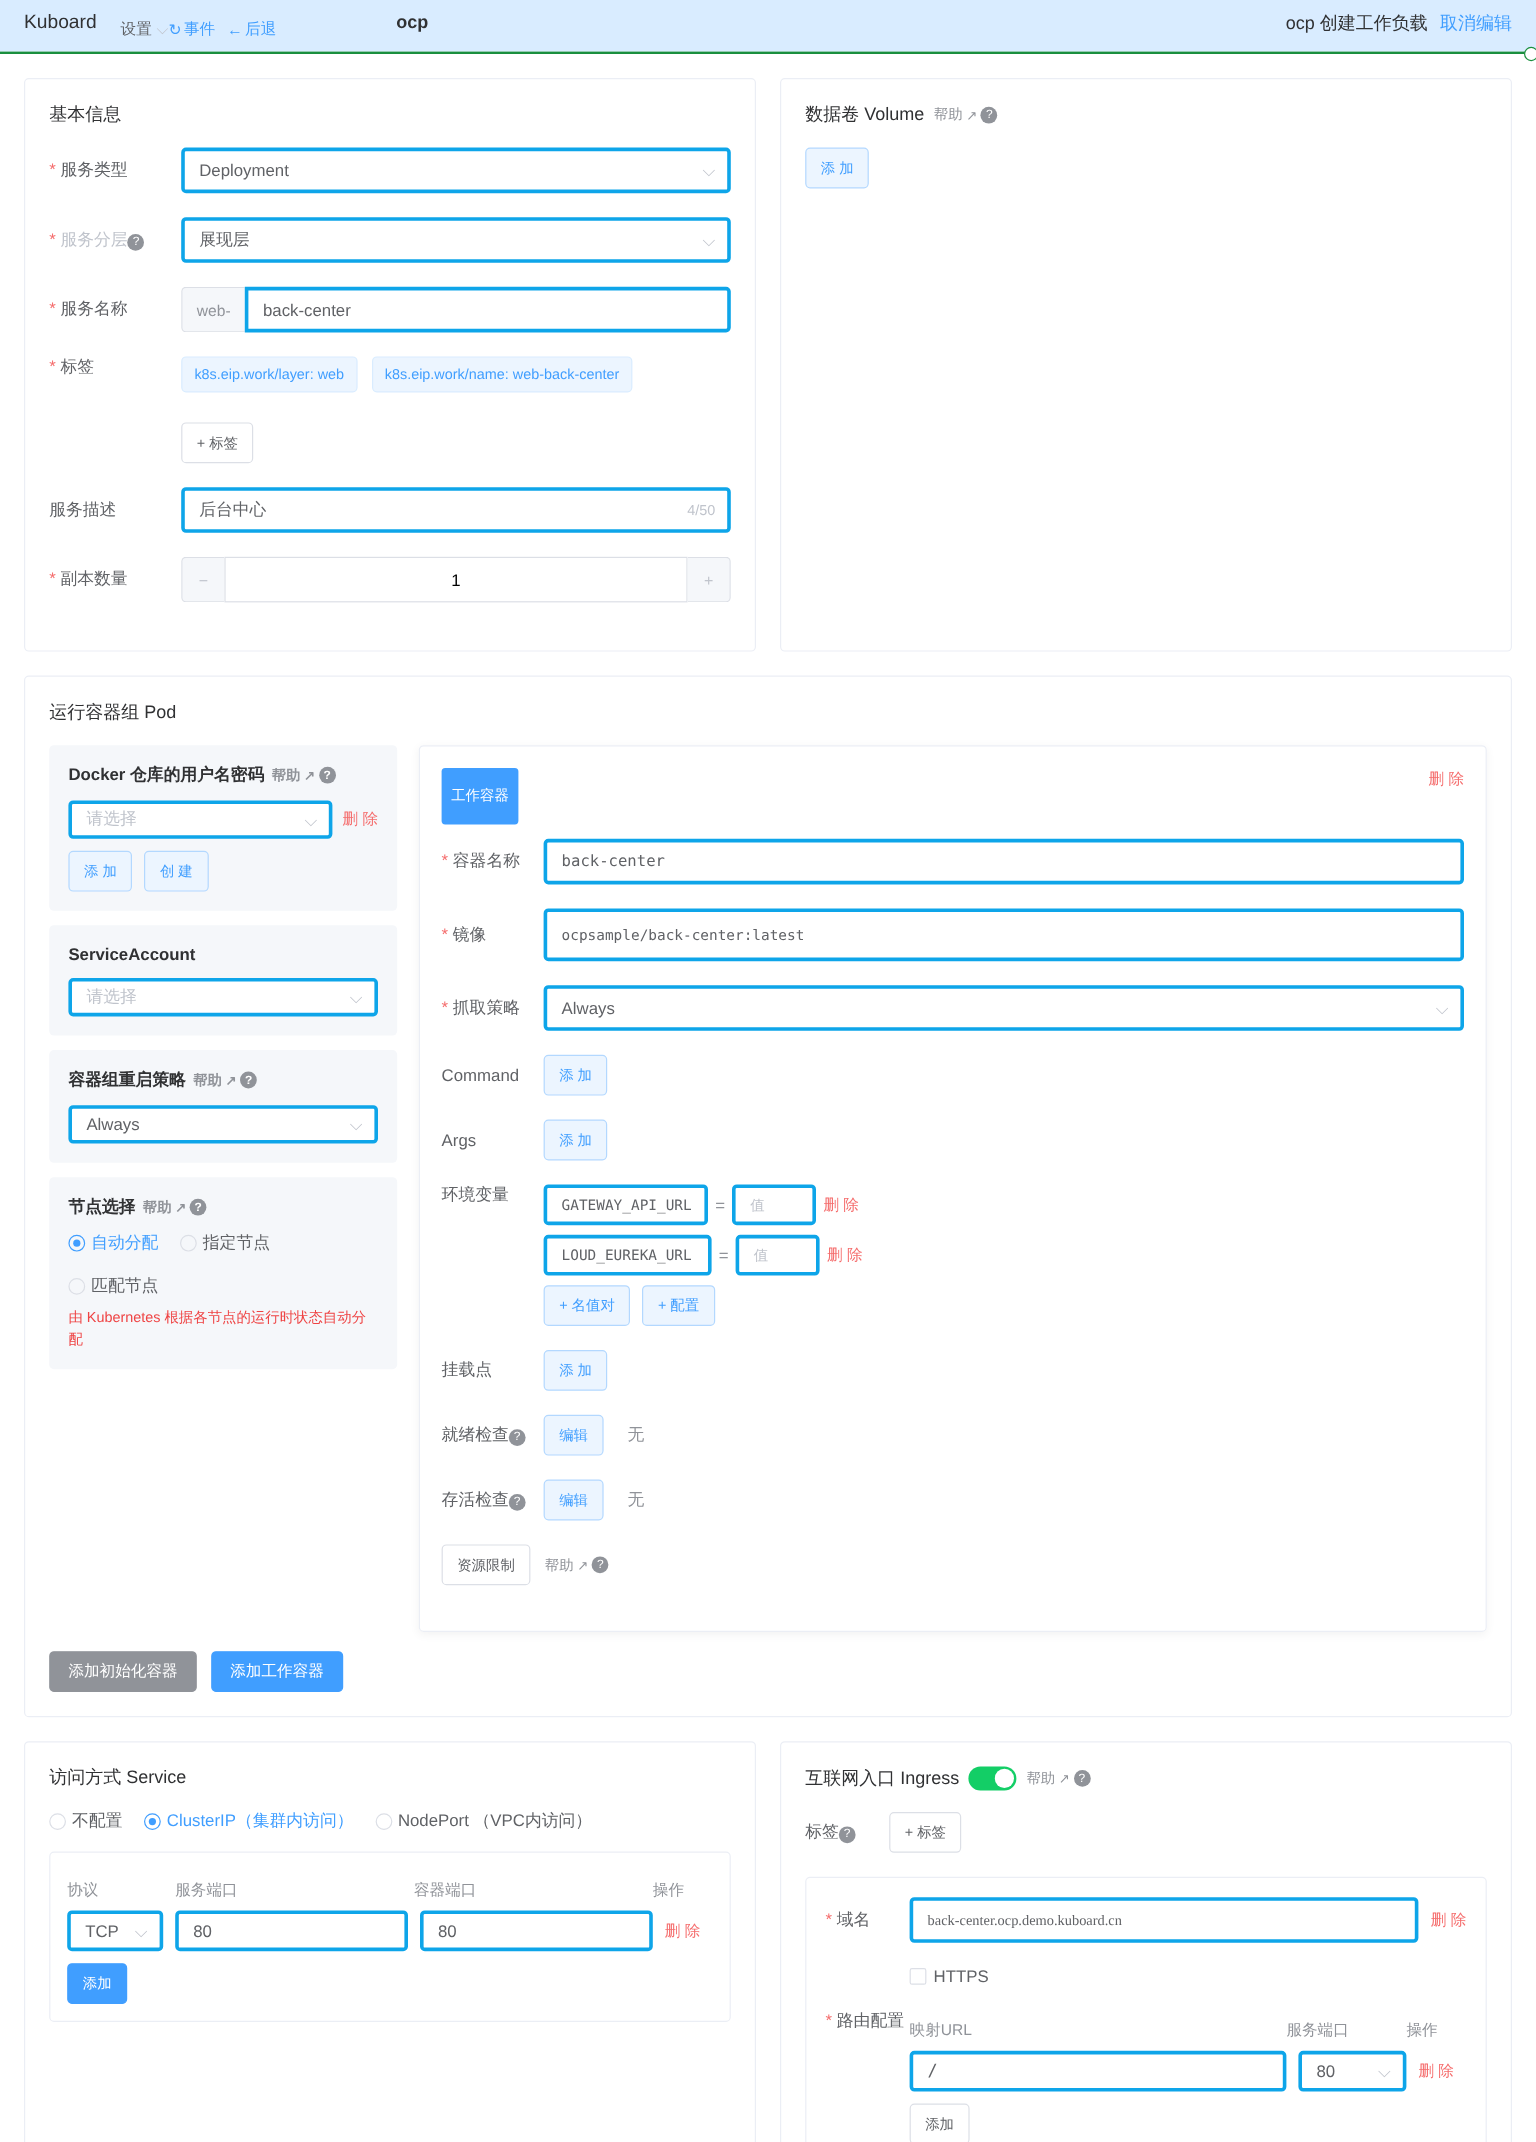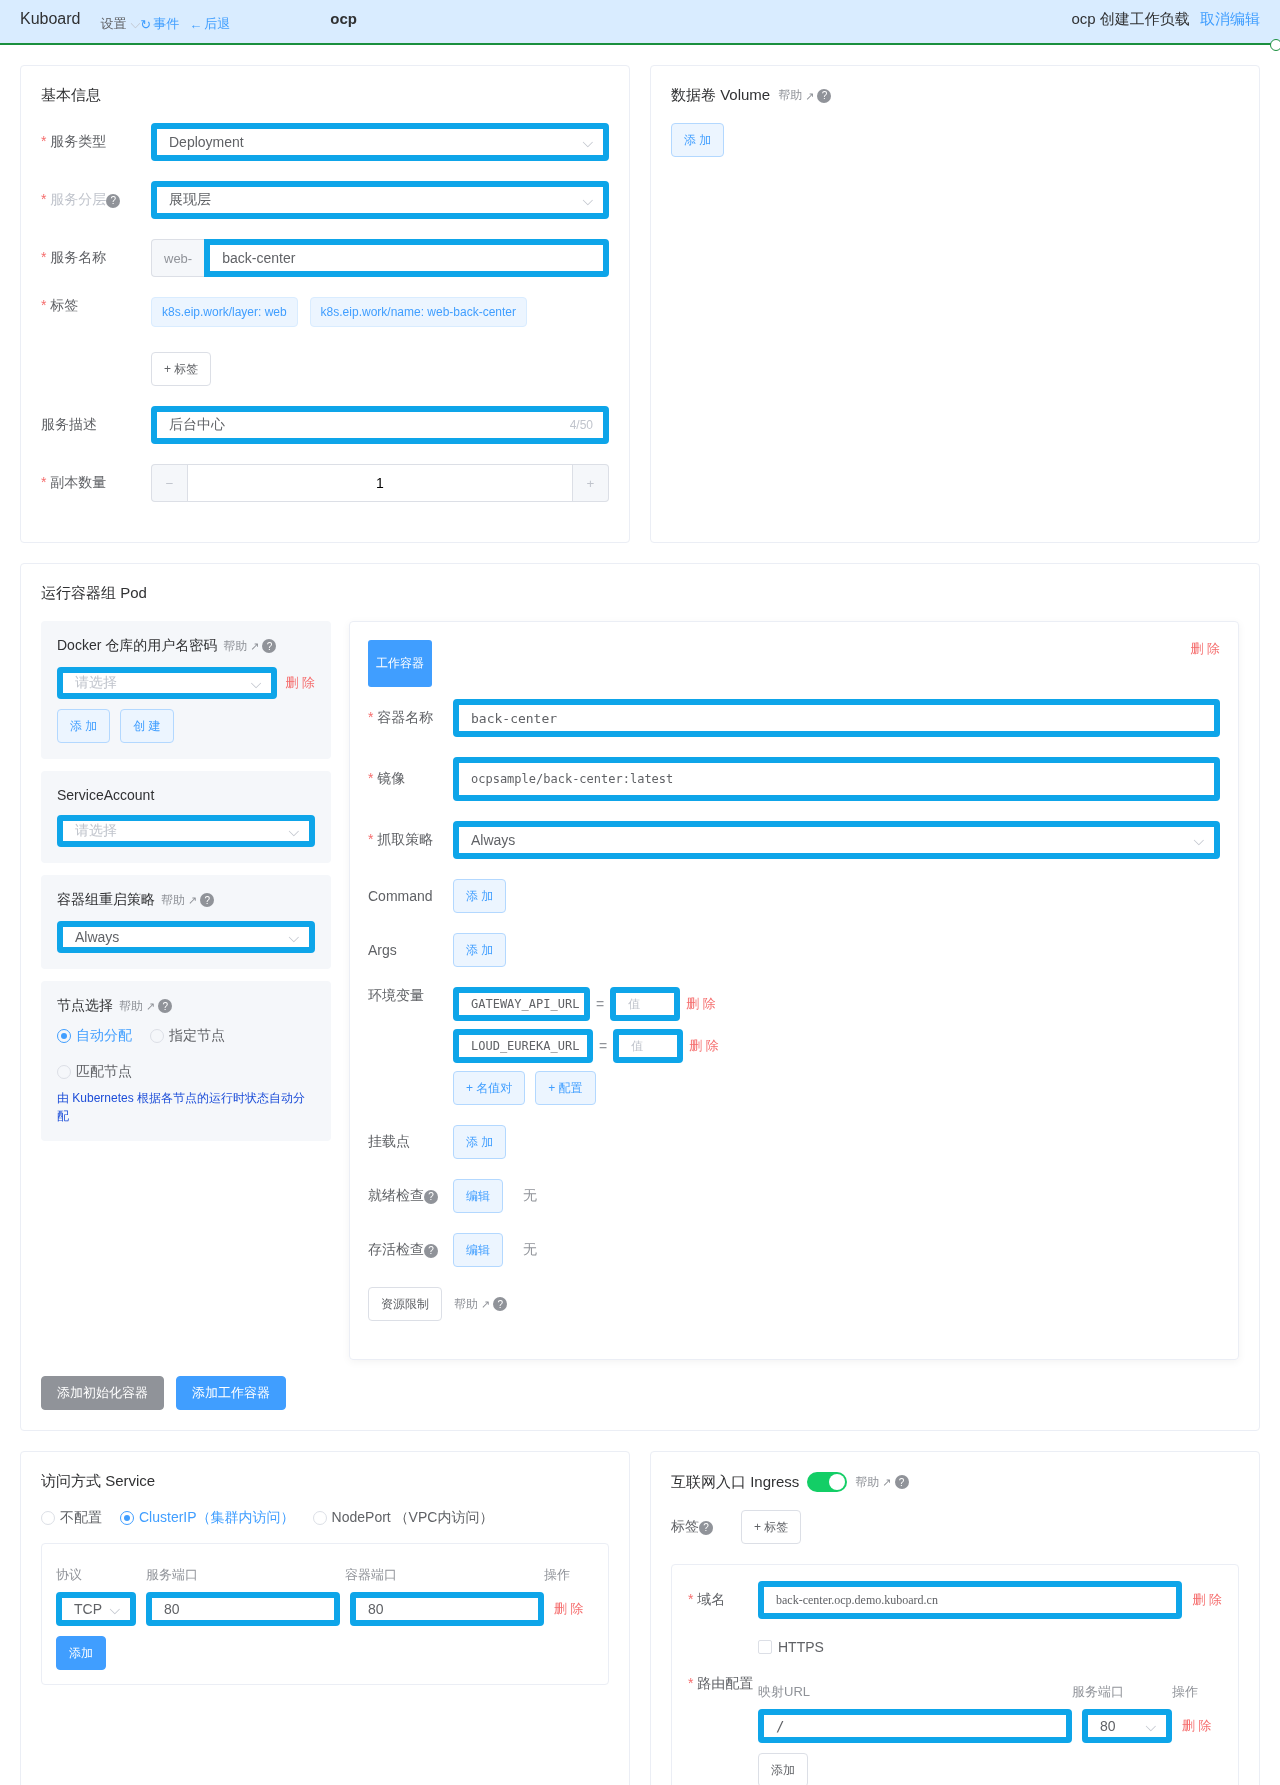--- a/index.html
+++ b/index.html
@@ -15,21 +15,21 @@
 .page-title b { font-weight: 500; }
 .green-bar { height: 2px; background: #1a8f3e; position: relative; }
 .green-bar::after { content: ""; position: absolute; right: -2px; top: -4px; width: 10px; height: 10px; border: 1px solid #1a8f3e; border-radius: 50%; background: #fff; }
 .content { padding: 20px; display: grid; grid-template-columns: 1fr 1fr; gap: 20px; }
 .card { border: 1px solid #ebeef5; border-radius: 4px; padding: 20px; background: #fff; }
 .card.full { grid-column: 1 / -1; }
 .section-title { font-size: 15px; font-weight: 500; color: #303133; margin-bottom: 18px; display: flex; align-items: center; gap: 8px; }
 .form-row { display: flex; align-items: center; margin-bottom: 20px; }
 .form-label { width: 110px; flex-shrink: 0; font-size: 14px; color: #606266; }
 .req::before { content: "* "; color: #f56c6c; }
-.input, .select { flex: 1; height: 38px; border: 6px solid #0ea5e9; border-radius: 4px; padding: 0 12px; font-size: 14px; color: #606266; background: #fff; display: flex; align-items: center; position: relative; }
+.input, .select { flex: 1; height: 38px; border: 3px solid #0ea5e9; border-radius: 4px; padding: 0 12px; font-size: 14px; color: #606266; background: #fff; display: flex; align-items: center; position: relative; }
 .select::after { content: "⌵"; position: absolute; right: 10px; color: #c0c4cc; }
 .input-group { display: flex; flex: 1; }
 .input-prefix { background: #f5f7fa; border: 1px solid #dcdfe6; border-right: none; border-radius: 4px 0 0 4px; padding: 0 12px; display: flex; align-items: center; height: 38px; color: #909399; font-size: 13px; }
 .input-group .input { border-radius: 0 4px 4px 0; }
 .tag { display: inline-flex; align-items: center; padding: 12px 10px; height: 30px; border-radius: 4px; font-size: 12px; margin-right: 8px; margin-bottom: 25px; }
 .tag-blue { background: #ecf5ff; color: #409eff; border: 1px solid #d9ecff; }
 .btn { display: inline-flex; align-items: center; justify-content: center; padding: 0 15px; height: 34px; border-radius: 4px; font-size: 13px; cursor: pointer; border: 1px solid #dcdfe6; background: #fff; color: #606266; }
 .btn-sm { height: 30px; padding: 16px 12px; font-size: 12px; }
 .btn-primary-plain { background: #ecf5ff; color: #409eff; border-color: #b3d8ff; }
 .btn-primary { background: #409eff; color: #fff; border-color: #409eff; }
@@ -38,32 +38,32 @@
 .text-danger { color: #f56c6c; }
 .stepper { display: flex; height: 38px; }
 .stepper button { width: 36px; border: 1px solid #dcdfe6; background: #f5f7fa; color: #c0c4cc; cursor: pointer; }
 .stepper button:first-child { border-radius: 4px 0 0 4px; border-right: none; }
 .stepper button:last-child { border-radius: 0 4px 4px 0; border-left: none; }
 .stepper input { flex: 1; text-align: center; border: 1px solid #dcdfe6; font-size: 14px; }
 .help-badge { display: inline-flex; align-items: center; gap: 3px; font-size: 12px; color: #909399; }
 .q-icon { width: 14px; height: 14px; border-radius: 50%; background: #909399; color: #fff; display: inline-flex; align-items: center; justify-content: center; font-size: 10px; }
 .ext-icon::after { content: "↗"; font-size: 11px; }
 .sub-card { background: #f5f7fa; border-radius: 4px; padding: 16px; margin-bottom: 12px; }
-.sub-title { font-size: 14px; color: #303133; margin-bottom: 12px; display: flex; align-items: center; gap: 6px; }
+.sub-title { font-size: 14px; color: #303133; margin-bottom: 12px; display: flex; align-items: center; gap: 6px; font-weight: bold; }
 .pod-layout { display: flex; gap: 18px; }
 .pod-left { width: 290px; flex-shrink: 0; }
 .pod-right { flex: 1; }
 .container-card { border: 1px solid #ebeef5; border-radius: 4px; padding: 18px; box-shadow: 0 2px 8px rgba(0,0,0,0.05); }
 .radio-group { display: flex; gap: 18px; flex-wrap: wrap; }
 .radio { display: inline-flex; align-items: center; gap: 5px; cursor: pointer; font-size: 14px; }
 .radio-dot { width: 14px; height: 14px; border: 1px solid #dcdfe6; border-radius: 50%; display: inline-flex; align-items: center; justify-content: center; }
 .radio.checked .radio-dot { border-color: #409eff; }
 .radio.checked .radio-dot::after { content: ""; width: 6px; height: 6px; background: #409eff; border-radius: 50%; }
 .radio.checked { color: #409eff; font-weight: 500; }
-.hint { font-size: 12px; color: #1d4ed8; margin-top: 8px; line-height: 1.5; }
+.hint { font-size: 12px; color: #ef4444; margin-top: 8px; line-height: 1.5; }
 .env-row { display: flex; align-items: center; gap: 6px; margin-bottom: 8px; }
 .env-row .input { font-family: monospace; font-size: 12px; height: 34px; }
 .eq { color: #909399; }
 .badge-blue { background: #409eff; color: #fff; padding: 15px 8px; border-radius: 3px; font-size: 12px; }
 .toggle { width: 40px; height: 20px; background: #13ce66; border-radius: 10px; position: relative; display: inline-block; }
 .toggle::after { content: ""; position: absolute; width: 16px; height: 16px; background: #fff; border-radius: 50%; top: 2px; right: 2px; }
 .table-header { display: flex; font-size: 13px; color: #909399; padding: 8px 0; }
 .table-row { display: flex; align-items: center; gap: 10px; margin-bottom: 10px; }
 .char-count { position: absolute; right: 10px; font-size: 12px; color: #c0c4cc; }
 .textarea { min-height: 44px; resize: both; }

